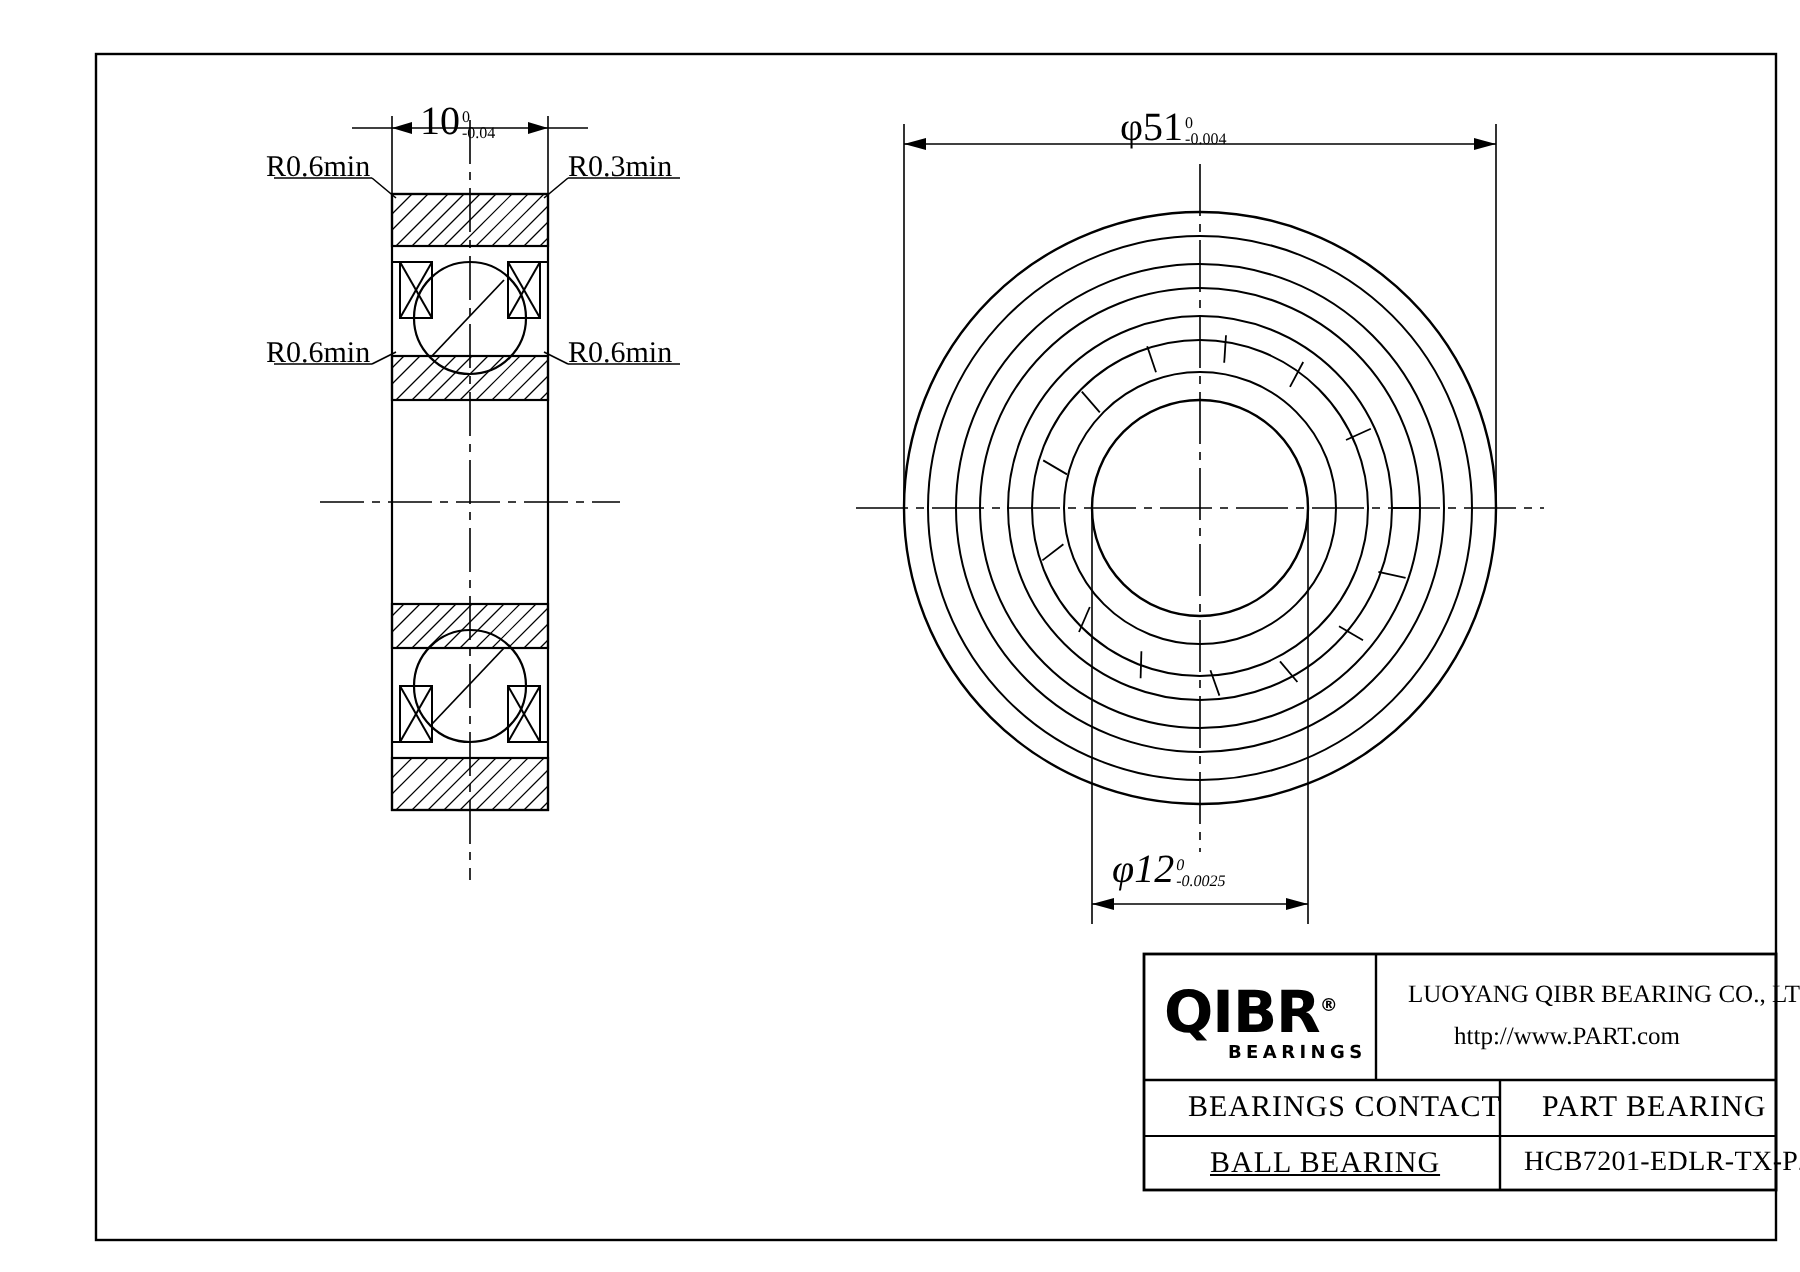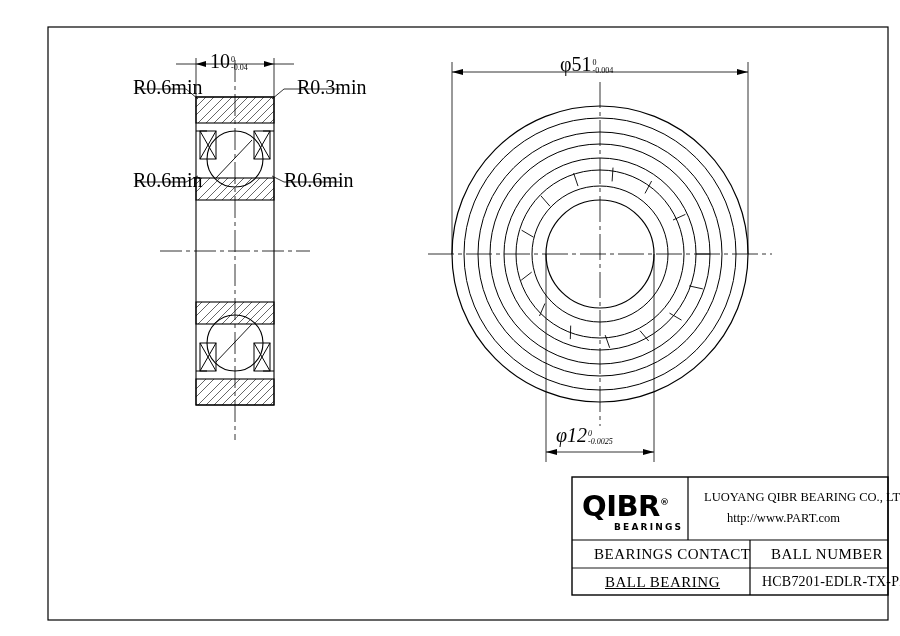--- a/index.html
+++ b/index.html
@@ -31,21 +31,21 @@
   .tol {
     display: inline-block;
     vertical-align: middle;
     font-size: 8px;
     line-height: 1.05;
     text-align: left;
     margin-left: 1px;
   }
   .tol .up { display: block; }
   .tol .lo { display: block; }
-  .rlbl { font-size: 20px; }
+  .rlbl { font-size: 15px; }
   
   .tb-text {
     position: absolute;
     white-space: nowrap;
   }
   .brand-q {
     font-family: "DejaVu Sans", sans-serif;
     font-weight: bold;
     font-size: 29px;
     letter-spacing: -0.5px;
@@ -280,21 +280,21 @@
     <line x1="750" y1="540" x2="750" y2="595" stroke-width="1.2"></line>
     <line x1="688" y1="477" x2="688" y2="540" stroke-width="1.2"></line>
   </g>
 </svg>
 
 <div class="lbl" style="left:210px; top:50px;">
   <span class="num">10</span><span class="tol"><span class="up">0</span><span class="lo">-0.04</span></span>
 </div>
 
 <div class="lbl rlbl" style="left:133px; top:76px;">R0.6min</div>
-<div class="lbl rlbl" style="left:284px; top:76px;margin-left:13px;">R0.3min</div>
+<div class="lbl rlbl" style="left:284px; top:76px;">R0.3min</div>
 <div class="lbl rlbl" style="left:133px; top:169px;">R0.6min</div>
 <div class="lbl rlbl" style="left:284px; top:169px;">R0.6min</div>
 
 <div class="lbl" style="left:560px; top:53px;">
   <span class="num">φ</span><span class="num">51</span><span class="tol"><span class="up">0</span><span class="lo">-0.004</span></span>
 </div>
 
 <div class="lbl" style="left:556px; top:424px;font-style:italic;">
   <span class="num">φ</span><span class="num">12</span><span class="tol"><span class="up">0</span><span class="lo">-0.0025</span></span>
 </div>
@@ -303,14 +303,14 @@
   <span>QIBR</span><span class="brand-reg">®</span>
 </div>
 <div class="tb-text brand-sub" style="left:584px; top:522px;">BEARINGS</div>
 
 <div class="tb-text co-line" style="left:704px; top:490px;">LUOYANG QIBR BEARING CO., LTD</div>
 <div class="tb-text co-line" style="left:727px; top:511px;">http://www.PART.com</div>
 
 <div class="tb-text prod-line" style="left:594px; top:546px;">BEARINGS CONTACT</div>
 <div class="tb-text prod-line" style="left:605px; top:574px;text-decoration:underline;">BALL BEARING</div>
 
-<div class="tb-text pn-head" style="left:771px; top:546px;">BALL NUMBER</div>
+<div class="tb-text pn-head" style="left:771px; top:546px;">PART BEARING</div>
 <div class="tb-text pn-val" style="left:762px; top:574px;">HCB7201-EDLR-TX-P2</div>
 
 </body></html>

